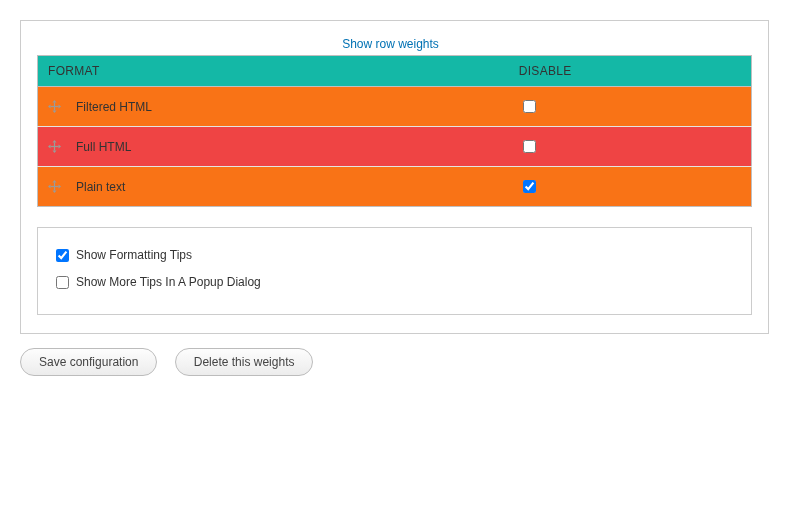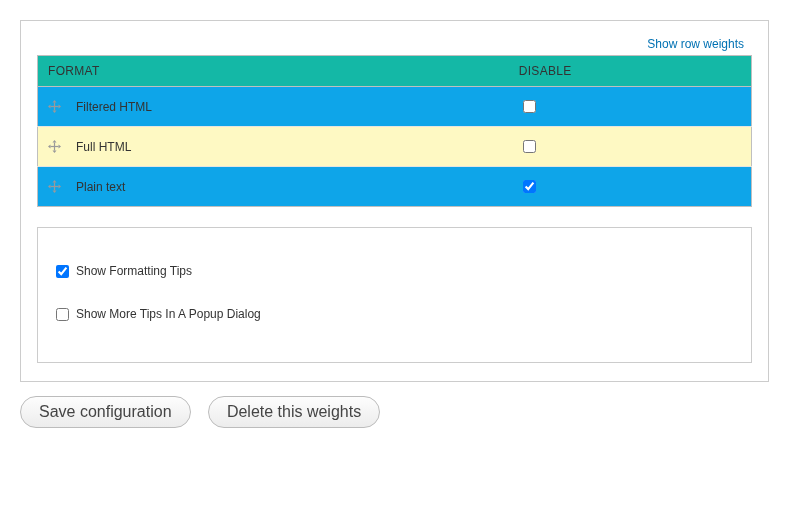--- a/index.html
+++ b/index.html
@@ -19,21 +19,21 @@
   }
   .fieldset-title {
     font-weight: bold;
     font-size: 12px;
     letter-spacing: 0.5px;
     color: #333;
     margin: 0 0 10px 0;
     text-transform: uppercase;
   }
   .show-row-weights {
-    text-align: right;
+    text-align: center;
     margin: 4px 8px 4px 0;
   }
   .show-row-weights a {
     color: #0071b3;
     text-decoration: none;
     font-size: 12px;
   }
 
   table.formats {
     width: 100%;
@@ -50,22 +50,22 @@
     border-bottom: 1px solid #bfbfbf;
     text-transform: uppercase;
     letter-spacing: 0.3px;
   }
   table.formats tbody td {
     padding: 10px 10px;
     vertical-align: middle;
     border-bottom: 1px solid #e5e5e0;
   }
   table.formats tbody tr:last-child td { border-bottom: none; }
-  table.formats tbody tr.even { background: #fef9c3; margin-top: 12px; }
-  table.formats tbody tr.odd  { background: #0ea5e9; margin-top: 40px; }
+  table.formats tbody tr.even { background: #ef4444; margin-top: 12px; }
+  table.formats tbody tr.odd  { background: #f97316; margin-top: 40px; }
   .col-format { width: 66%; }
   .col-disable { width: 34%; }
 
   .drag-handle {
     display: inline-block;
     width: 14px;
     vertical-align: middle;
     color: #999;
     cursor: move;
     margin-right: 14px;
@@ -83,38 +83,38 @@
     margin-top: 20px;
   }
   .settings-title {
     font-weight: bold;
     font-size: 12px;
     letter-spacing: 0.5px;
     text-transform: uppercase;
     margin: 2px 0 10px 0;
   }
   .setting-row {
-    margin: 24px 0;
+    margin: 8px 0;
   }
   .setting-row label {
     margin-left: 4px;
     color: #333;
     cursor: pointer;
   }
 
   .actions {
     margin-top: 14px;
   }
   button.form-btn {
     background: linear-gradient(#fdfdfd, #ececec);
     border: 1px solid #bcbcbc;
     border-radius: 16px;
     padding: 6px 18px;
     font-family: inherit;
-    font-size: 16px;
+    font-size: 12px;
     color: #444;
     cursor: pointer;
     margin-right: 14px;
   }
 
   input[type="checkbox"] {
     width: 13px;
     height: 13px;
     vertical-align: middle;
   }

